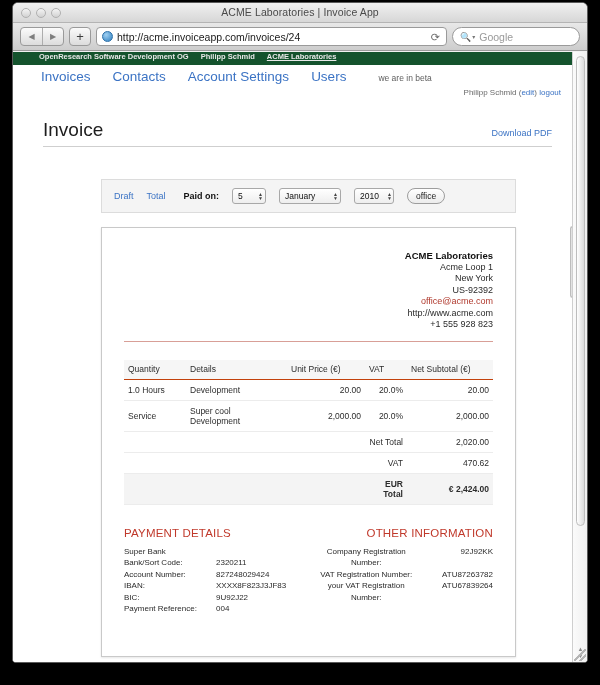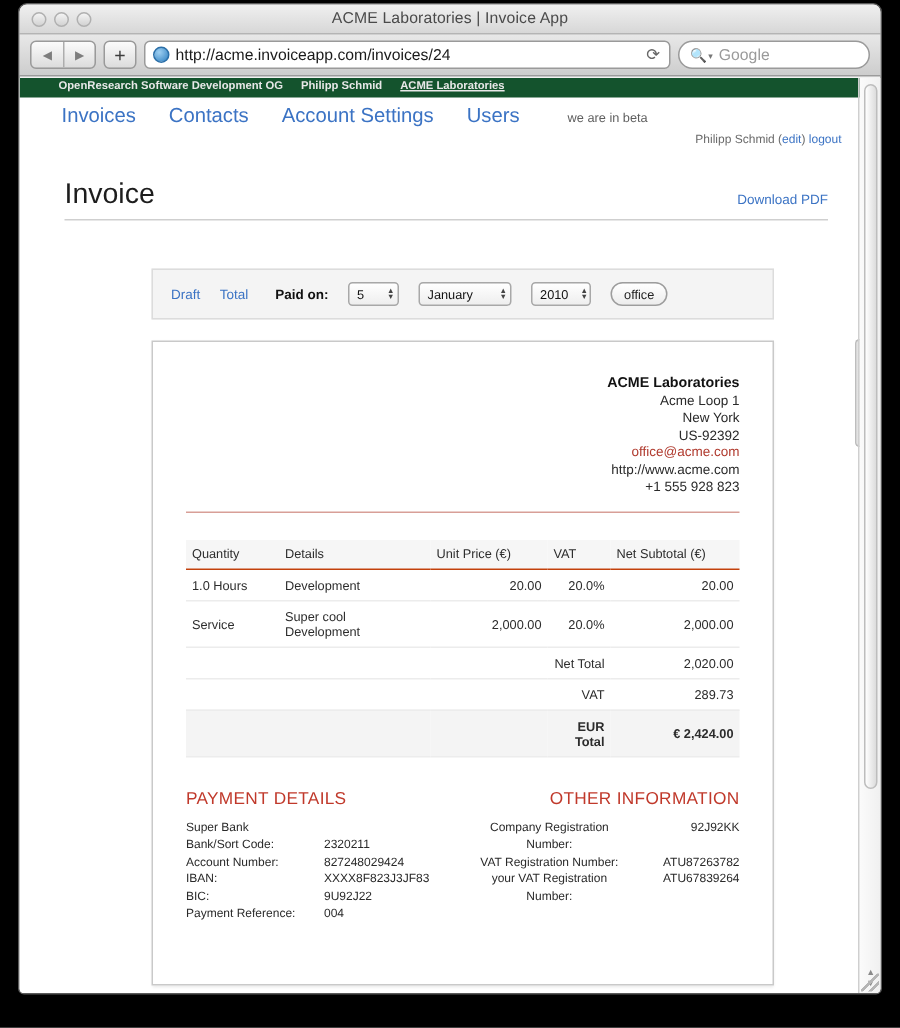--- a/index.html
+++ b/index.html
@@ -475,21 +475,21 @@
               <td></td>
               <td></td>
               <td class="label-cell">Net Total</td>
               <td class="num">2,020.00</td>
             </tr>
             <tr class="total-row">
               <td></td>
               <td></td>
               <td></td>
               <td class="label-cell">VAT</td>
-              <td class="num">289.73</td>
+              <td class="num">470.62</td>
             </tr>
             <tr class="grand-row">
               <td></td>
               <td></td>
               <td></td>
               <td class="label-cell">EUR Total</td>
               <td class="num">€ 2,424.00</td>
             </tr>
           </tbody>
         </table>

